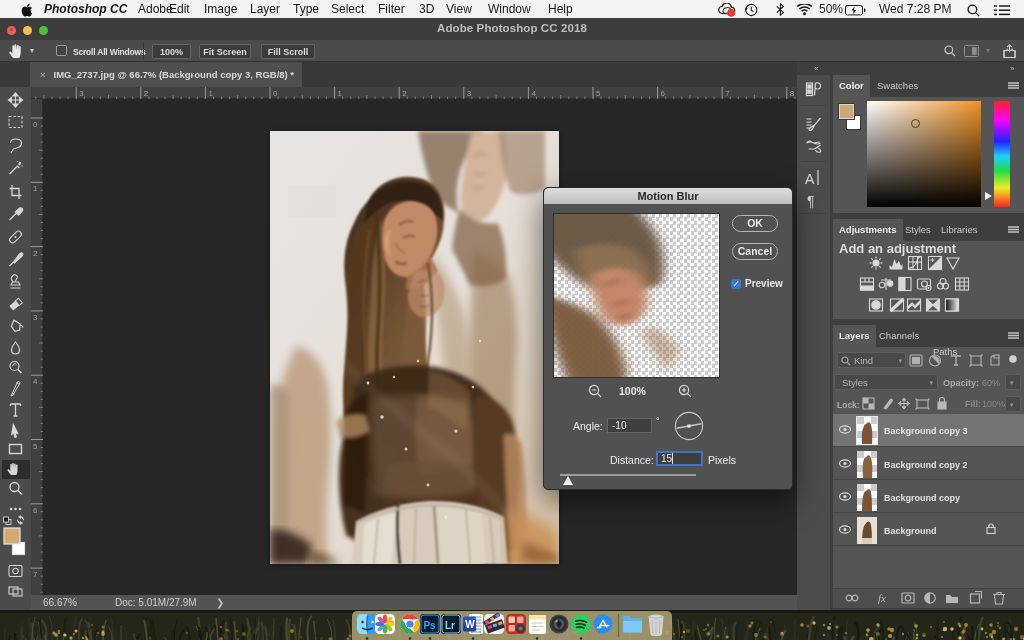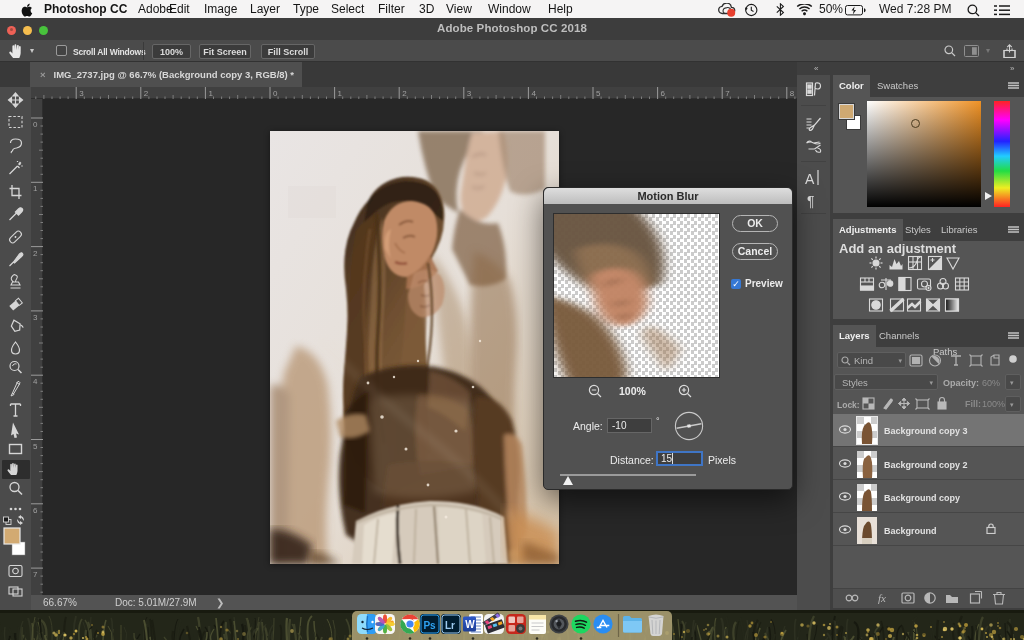--- a/index.html
+++ b/index.html
@@ -566,21 +566,21 @@
         <circle cx="538" cy="21" r="1.8" fill="#a88c34" opacity="0.55"></circle>
         <circle cx="548" cy="22" r="1.4" fill="#e0c665" opacity="0.53"></circle>
         <rect width="1024" height="3" fill="#101209" opacity="0.6"></rect>
       </svg>
     </div>
 
   <div id="menubar" class="abs">
     <svg class="m" style="left:20px; top:3px;" width="13" height="14" viewBox="0 0 13 14">
       <path fill="#111" d="M10.6 7.4c0-1.6 1.3-2.4 1.4-2.4-.8-1.1-2-1.3-2.4-1.3-1-.1-2 .6-2.5.6-.5 0-1.3-.6-2.2-.6-1.1 0-2.2.7-2.7 1.7-1.2 2-.3 5 .8 6.6.5.8 1.2 1.7 2 1.6.8 0 1.1-.5 2.1-.5s1.3.5 2.2.5c.9 0 1.5-.8 2-1.6.6-.9.9-1.8.9-1.9 0 0-1.6-.6-1.6-2.7zM9 2.8c.4-.6.8-1.3.7-2.1-.7 0-1.5.5-2 1-.4.5-.8 1.3-.7 2 .8.1 1.5-.4 2-.9z"></path>
     </svg>
-    <span class="m" style="left:44px; font-weight:bold;">Photoshop CC</span>
+    <span class="m" style="left:44px; font-weight:bold;font-style:italic;">Photoshop CC</span>
     <span class="m" style="left:138px;">Adobe</span>
     <span class="m" style="left:169px;">Edit</span>
     <span class="m" style="left:204px;">Image</span>
     <span class="m" style="left:250px;">Layer</span>
     <span class="m" style="left:293px;">Type</span>
     <span class="m" style="left:331px;">Select</span>
     <span class="m" style="left:378px;">Filter</span>
     <span class="m" style="left:419px;">3D</span>
     <span class="m" style="left:446px;">View</span>
     <span class="m" style="left:488px;">Window</span>

